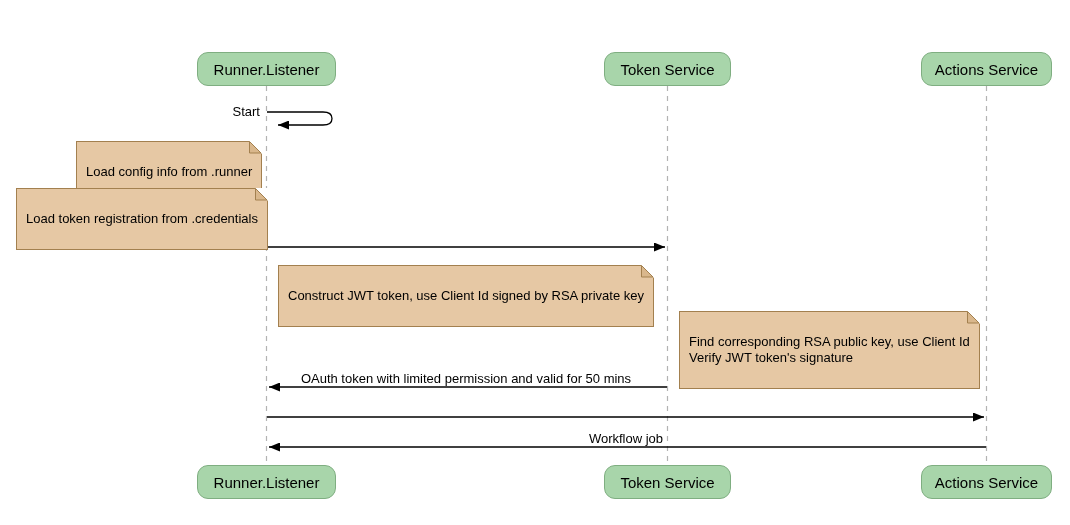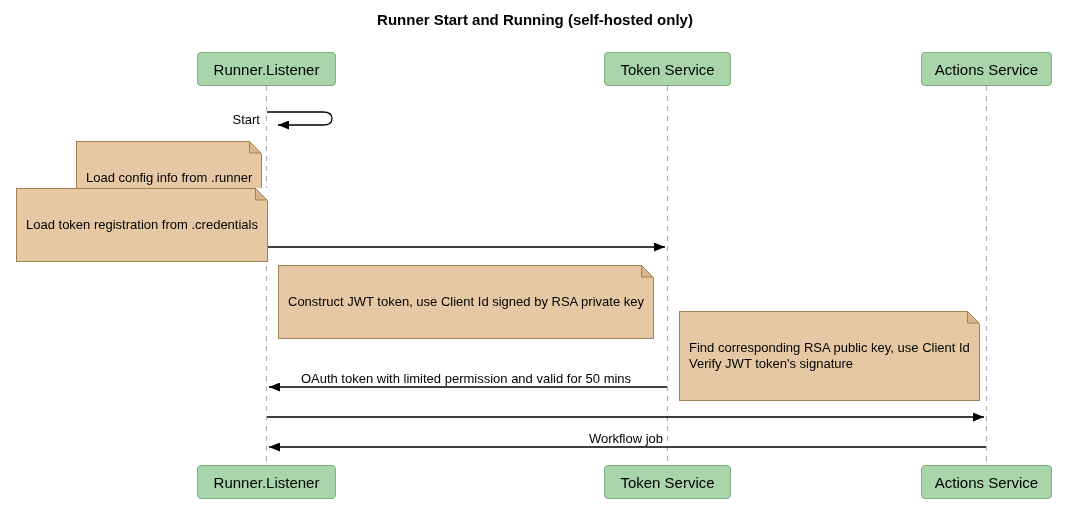--- a/index.html
+++ b/index.html
@@ -44,21 +44,21 @@
     fill: none;
   }
   .arrow-head {
     fill: var(--arrow, #000000);
   }
   .participant {
     position: absolute;
     height: 34px;
     background: var(--participant-fill, #a8d5aa);
     border: 1px solid var(--participant-border, #7fae81);
-    border-radius: 4px;
+    border-radius: 11px;
     box-sizing: border-box;
     display: flex;
     align-items: center;
     justify-content: center;
     font-size: 15px;
   }
   .msg-label {
     position: absolute;
     transform: translateX(-50%);
     font-size: 13px;
@@ -66,30 +66,29 @@
     white-space: nowrap;
     background: transparent;
   }
   .start-label {
     position: absolute;
     right: 810px;
     top: 104px;
     font-size: 13px;
     line-height: 15px;
     white-space: nowrap;
-    margin-top: 8px;
   }
   .note {
     position: absolute;
     background: var(--note-fill, #e6c8a4);
     border: 1px solid var(--note-border, #a3804f);
     box-sizing: border-box;
     font-size: 13px;
     line-height: 16px;
-    padding: 12px 9px;
+    padding: 6px 9px;
     white-space: pre-line;
   }
   .note-fold {
     position: absolute;
     top: -1px;
     right: -1px;
     width: 13px;
     height: 13px;
   }
   .note-fold .cut { fill: #ffffff; }
@@ -97,21 +96,20 @@
     fill: var(--note-fold-fill, #d9b78c);
     stroke: var(--note-border, #a3804f);
     stroke-width: 1;
   }
 </style>
 </head>
 <body>
 
 <div class="canvas">
 
-  <div class="diagram-title">Runner Start and Running (self-hosted only)</div>
 
   <svg class="svg-layer" width="1070" height="525" viewBox="0 0 1070 525">
     <defs>
       <marker id="arrow" markerUnits="userSpaceOnUse" markerWidth="11" markerHeight="9" viewBox="0 0 11 9" refX="11" refY="4.5" orient="auto">
         <path class="arrow-head" d="M0,0 L11,4.5 L0,9 z"></path>
       </marker>
     </defs>
 
     <line class="lifeline" x1="266.5" y1="86" x2="266.5" y2="466"></line>
     <line class="lifeline" x1="667.5" y1="86" x2="667.5" y2="466"></line>

